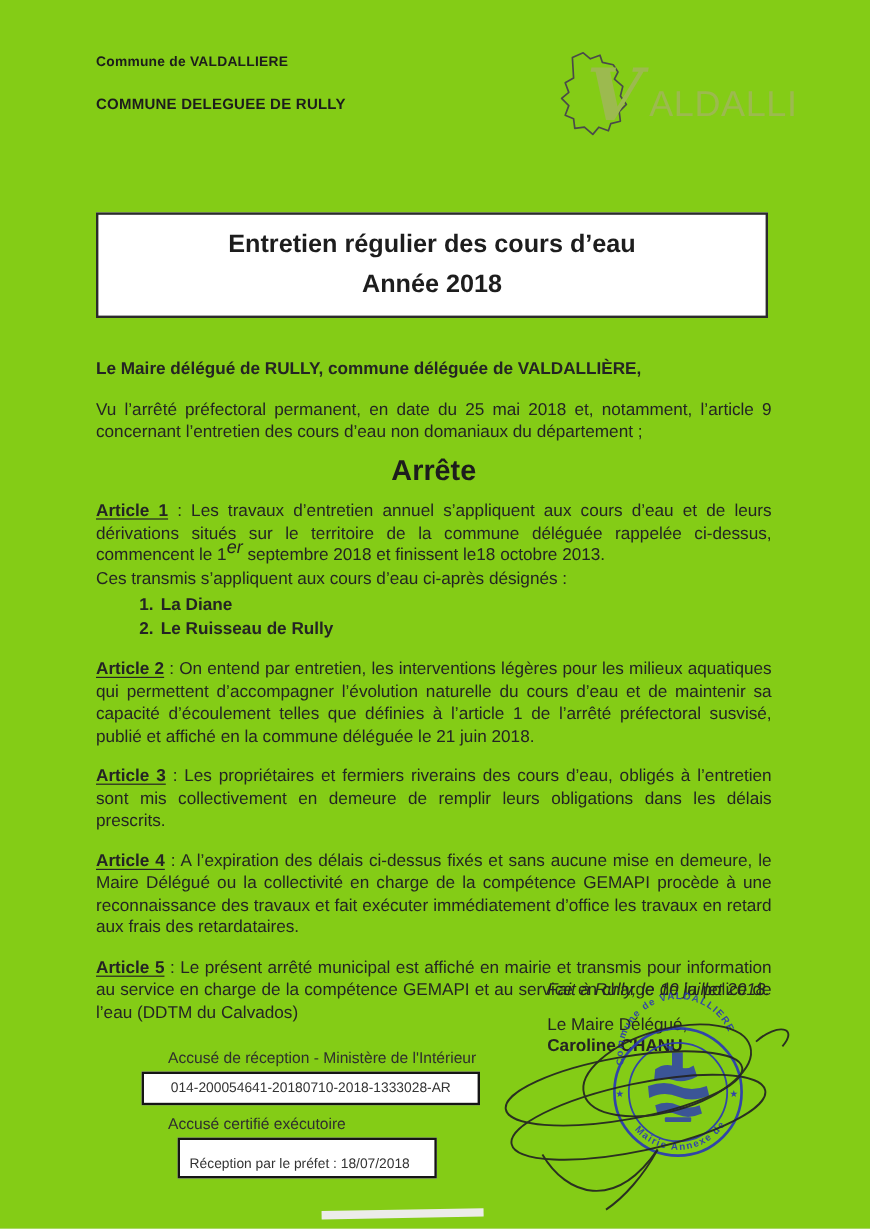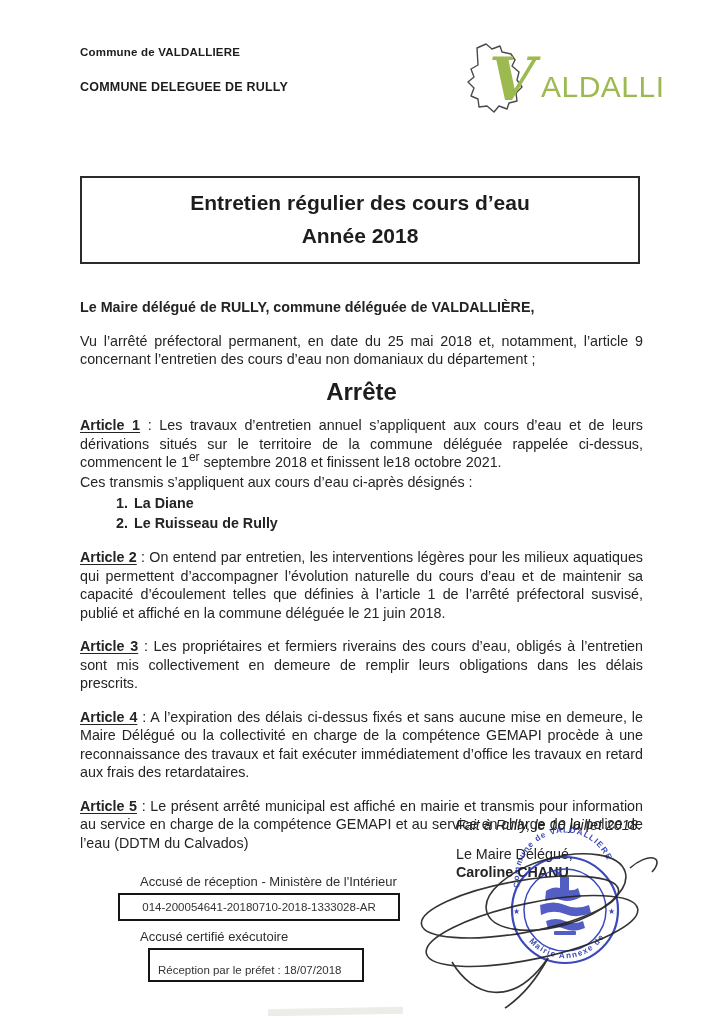--- a/index.html
+++ b/index.html
@@ -1,18 +1,18 @@
 <!DOCTYPE html>
 <html><head>
 <meta charset="utf-8">
 <style>
   html,body{margin:0;padding:0;background:#e8e8e8;}
   .page{
     position:relative;width:725px;height:1024px;margin:0 auto;
-    background:#ffffff;overflow:hidden;color:#222;
+    background:#84cc16;overflow:hidden;color:#222;
     font-family:"Liberation Sans", sans-serif;
   }
   
   .hdr{display:flex;justify-content:space-between;align-items:flex-start;padding:46px 60px 0 80px;}
   .hdr-left div{font-weight:bold;color:#1c1c1c;}
   .commune-1{font-size:11.5px;letter-spacing:.2px;}
   .commune-2{font-size:12.5px;letter-spacing:.2px;margin-top:22px;}
   .logo{margin-top:-6px;}
   
   .title-box{
@@ -24,21 +24,21 @@
   .content{margin:0 82px 0 80px;font-size:14.3px;line-height:18.5px;color:#242424;}
   .salutation{margin:34px 0 0;font-weight:bold;}
   .vu{margin:15px 0 0;text-align:justify;}
   .arrete{margin:14px 0 0;text-align:center;font-size:24px;font-weight:bold;color:#1d1d1d;}
   .article{margin:15px 0 0;text-align:justify;}
   .alabel{font-weight:bold;text-decoration:underline;text-underline-offset:2px;}
   .note-line{margin-top:1px;}
   .wlist{margin:2px 0 0 36px;font-weight:bold;}
   .wlist .item{line-height:20px;}
   .wlist .num{display:inline-block;width:18px;}
-  sup{font-size:12px;line-height:0;}
+  sup{font-size:15px;line-height:0;font-style:italic;}
   
   .closing{position:absolute;left:456px;top:816px;font-size:14.3px;line-height:18px;color:#242424;}
   .closing .pd{margin-bottom:11px;font-style:italic;}
   .closing .name{font-weight:bold;}
   .stamp-svg{position:absolute;left:480px;top:825px;z-index:2;opacity:.92;}
   .sign-svg{position:absolute;left:395px;top:830px;z-index:3;}
   
   .receipt{position:absolute;left:118px;top:874px;width:282px;font-size:13px;color:#2e2e2e;z-index:1;}
   .r-line1{margin-left:22px;}
   .r-box1{margin-top:4px;border:2px solid #151515;background:#fff;text-align:center;
@@ -71,21 +71,21 @@
   <div class="title-box">
     <div>Entretien régulier des cours d’eau</div>
     <div>Année 2018</div>
   </div>
 
   <div class="content">
     <p class="salutation">Le Maire délégué de RULLY, commune déléguée de VALDALLIÈRE,</p>
     <p class="vu">Vu l’arrêté préfectoral permanent, en date du 25 mai 2018 et, notamment, l’article 9 concernant l’entretien des cours d’eau non domaniaux du département ;</p>
     <p class="arrete">Arrête</p>
 
-    <p class="article"><span class="alabel">Article 1</span><span> : Les travaux d’entretien annuel s’appliquent aux cours d’eau et de leurs dérivations situés sur le territoire de la commune déléguée rappelée ci-dessus, commencent le 1</span><sup>er</sup><span> septembre 2018 et finissent le18 octobre 2021.</span></p>
+    <p class="article"><span class="alabel">Article 1</span><span> : Les travaux d’entretien annuel s’appliquent aux cours d’eau et de leurs dérivations situés sur le territoire de la commune déléguée rappelée ci-dessus, commencent le 1</span><sup>er</sup><span> septembre 2018 et finissent le18 octobre 2013.</span></p>
     <div class="note-line">Ces transmis s’appliquent aux cours d’eau ci-après désignés :</div>
     <div class="wlist">
       <div class="item"><span class="num">1.</span><span>La Diane</span></div>
       <div class="item"><span class="num">2.</span><span>Le Ruisseau de Rully</span></div>
     </div>
 
     <p class="article"><span class="alabel">Article 2</span><span> : On entend par entretien, les interventions légères pour les milieux aquatiques qui permettent d’accompagner l’évolution naturelle du cours d’eau et de maintenir sa capacité d’écoulement telles que définies à l’article 1 de l’arrêté préfectoral susvisé, publié et affiché en la commune déléguée le 21 juin 2018.</span></p>
 
     <p class="article"><span class="alabel">Article 3</span><span> : Les propriétaires et fermiers riverains des cours d’eau, obligés à l’entretien sont mis collectivement en demeure de remplir leurs obligations dans les délais prescrits.</span></p>
 

